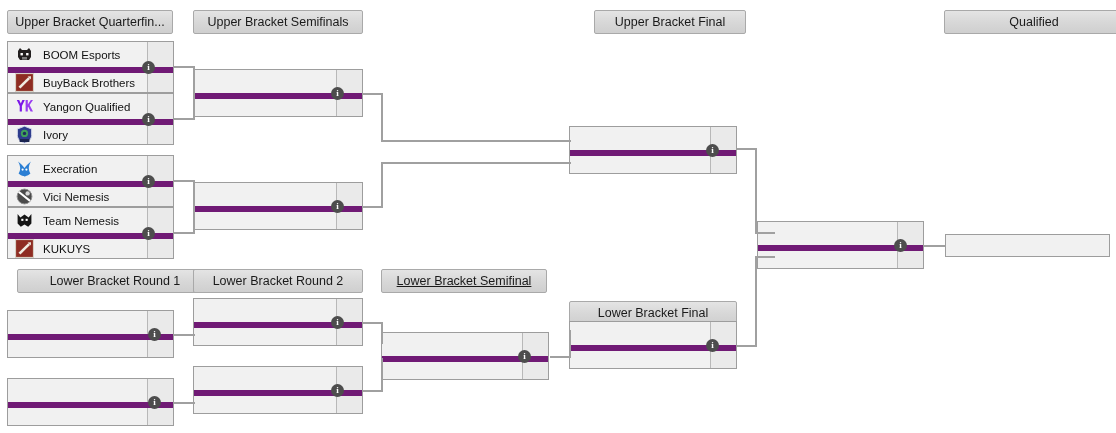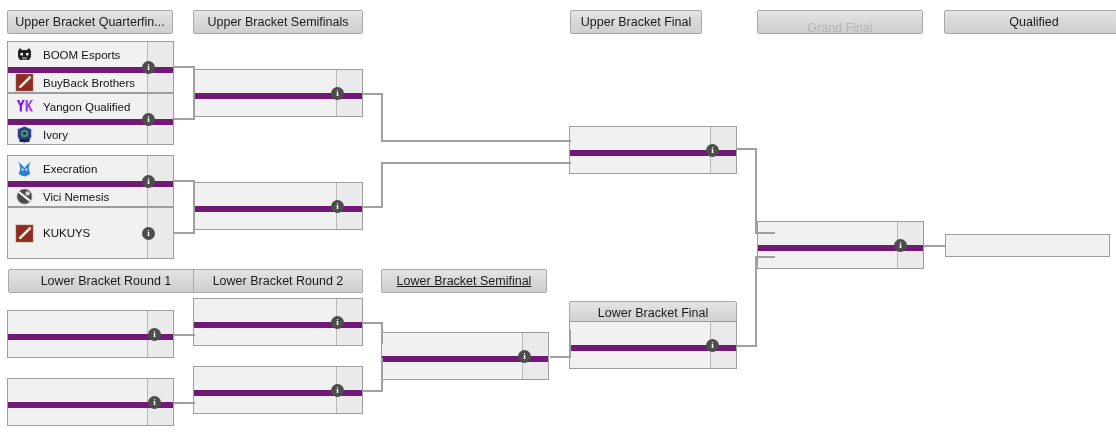--- a/index.html
+++ b/index.html
@@ -118,27 +118,26 @@
 </style>
 </head>
 <body>
 
 <div id="bracket-root">
 
   <div class="round-label" style="left:7px; top:10px; width:166px;">Upper Bracket Quarterfin...</div>
 
   <div class="round-label" style="left:193px; top:10px; width:170px;">Upper Bracket Semifinals</div>
 
-  <div class="round-label" style="left:570px; top:10px; width:132px;">Upper Bracket Final</div>
-
-  <div class="round-label clipped" style="left:757px; top:10px; width:166px;">Grand Final</div>
+  <div class="round-label" style="left:594px; top:10px; width:152px;">Upper Bracket Final</div>
+
 
   <div class="round-label" style="left:944px; top:10px; width:180px;">Qualified</div>
 
-  <div class="round-label" style="left:8px; top:269px; width:196px;">Lower Bracket Round 1</div>
+  <div class="round-label" style="left:17px; top:269px; width:196px;">Lower Bracket Round 1</div>
 
   <div class="round-label" style="left:193px; top:269px; width:170px;">Lower Bracket Round 2</div>
 
   <div class="round-label" style="left:381px; top:269px; width:166px;text-decoration:underline;">Lower Bracket Semifinal</div>
 
   <div class="round-label" style="left:569px; top:269px; width:168px;margin-top:32px;">Lower Bracket Final</div>
 
   <div class="conn h" style="left:174px; top:66px; width:21px;"></div>
   <div class="conn v" style="left:193px; top:66px; height:30px;"></div>
 
@@ -259,20 +258,31 @@
       <span class="opp-name">Vici Nemesis</span>
       <span class="opp-score"></span>
     </div>
     <div class="info-icon" style="left:134px; top:19px;">i</div>
   </div>
 
   <div class="match" style="left:7px; top:207px; width:167px; height:52px;">
     <div class="opp">
       <span class="opp-logo">
         <svg width="19" height="19" viewBox="0 0 19 19">
+          <path d="M2.6 3 L5.4 6.4 L9.5 3.6 L13.6 6.4 L16.4 3 L16.4 12.4 L13.2 15.8 L9.5 13.6 L5.8 15.8 L2.6 12.4 Z" fill="#141414"></path>
+          <rect x="6.3" y="7.8" width="2.1" height="2.1" fill="#ffffff"></rect>
+          <rect x="10.6" y="7.8" width="2.1" height="2.1" fill="#ffffff"></rect>
+        </svg>
+      </span>
+      <span class="opp-name">Team Nemesis</span>
+      <span class="opp-score"></span>
+    </div>
+    <div class="opp">
+      <span class="opp-logo">
+        <svg width="19" height="19" viewBox="0 0 19 19">
           <rect x="0.5" y="0.5" width="18" height="18" fill="#8e2c22" stroke="#d8d0c4" stroke-width="1.2"></rect>
           <path d="M3.5 13.8 L13.2 4.2 L15 6 L5.4 15.6 Z" fill="#f0ece2"></path>
           <path d="M12.6 3.4 L15.8 6.6 L16 3.2 Z" fill="#f0ece2"></path>
         </svg>
       </span>
       <span class="opp-name">KUKUYS</span>
       <span class="opp-score"></span>
     </div>
     <div class="info-icon" style="left:134px; top:19px;">i</div>
   </div>

